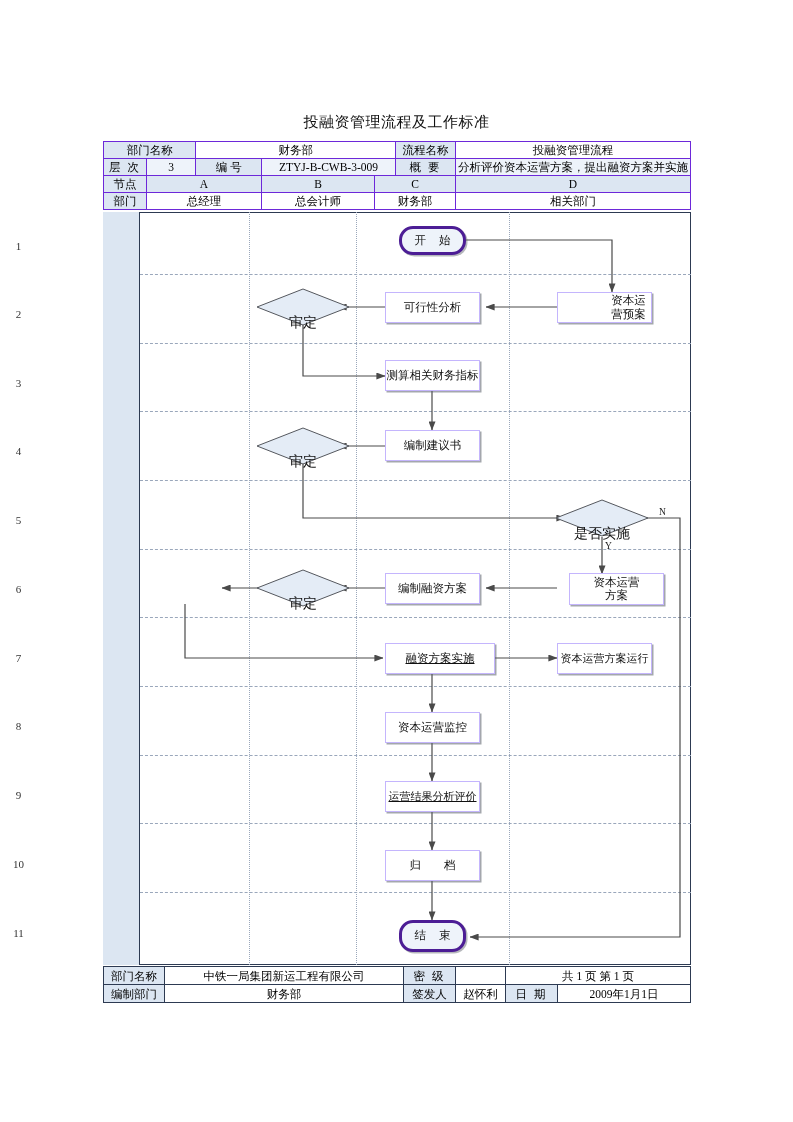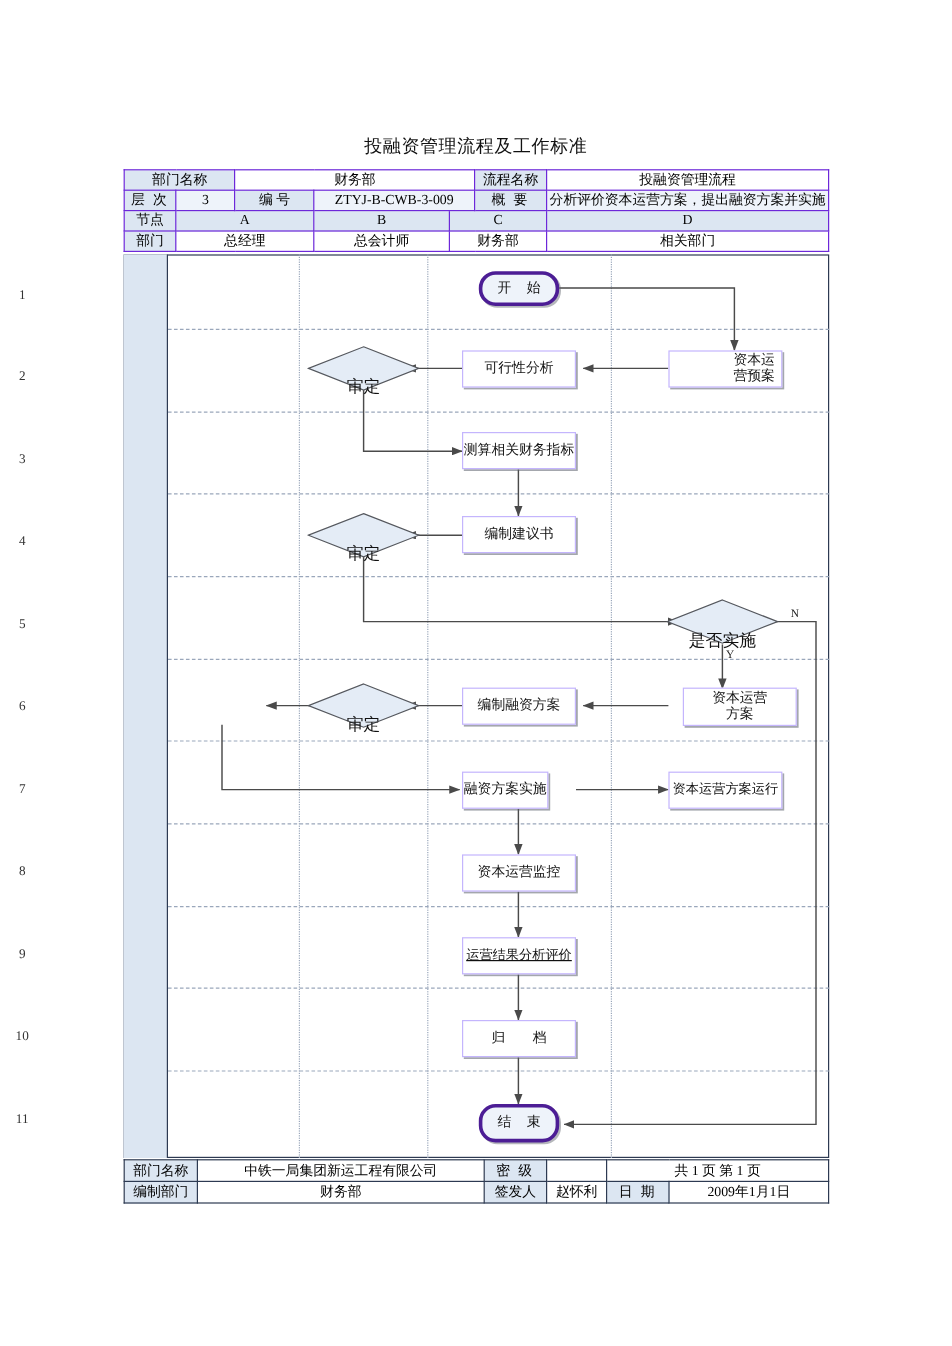--- a/index.html
+++ b/index.html
@@ -334,21 +334,21 @@
   </div>
   <div class="diamond" style="left:256px; top:569px; width:94px; height:38px;">
     <svg width="94" height="38" viewBox="0 0 94 38">
       <polygon points="47,1 93,19 47,37 1,19" fill="#e4ecf6" stroke="#55585e" stroke-width="1"></polygon>
     </svg>
     <div class="dtext">
         <span>审定</span>
       </div>
   </div>
 
-  <div class="shape box" style="left:385px; top:643px; width:72px; height:31px;">
+  <div class="shape box" style="left:385px; top:643px; width:110px; height:31px;text-decoration:underline;">
     <span>融资方案实施</span>
   </div>
   <div class="shape box" style="left:557px; top:643px; width:95px; height:31px;">
     <span style="font-size:11px">资本运营方案运行</span>
   </div>
 
   <div class="shape box" style="left:385px; top:712px; width:95px; height:31px;">
     <span>资本运营监控</span>
   </div>
 

